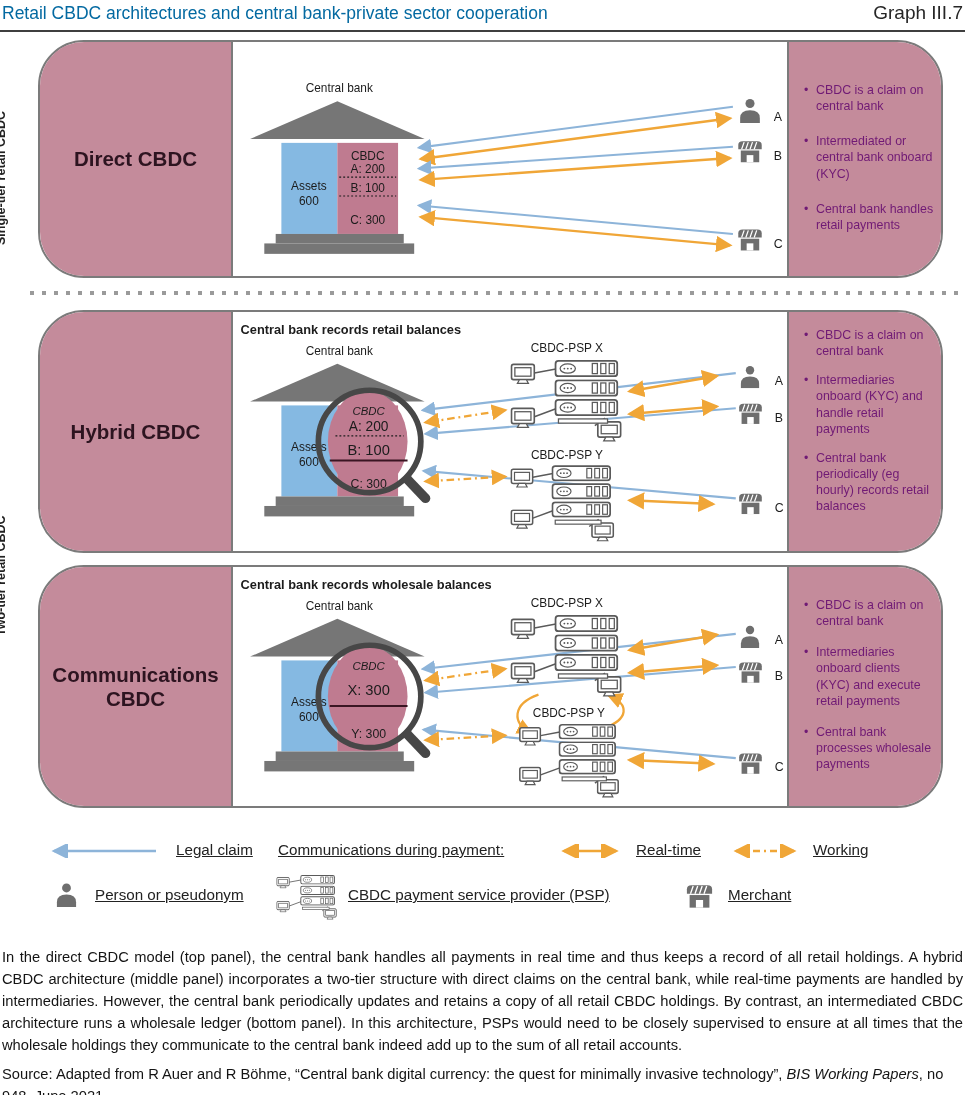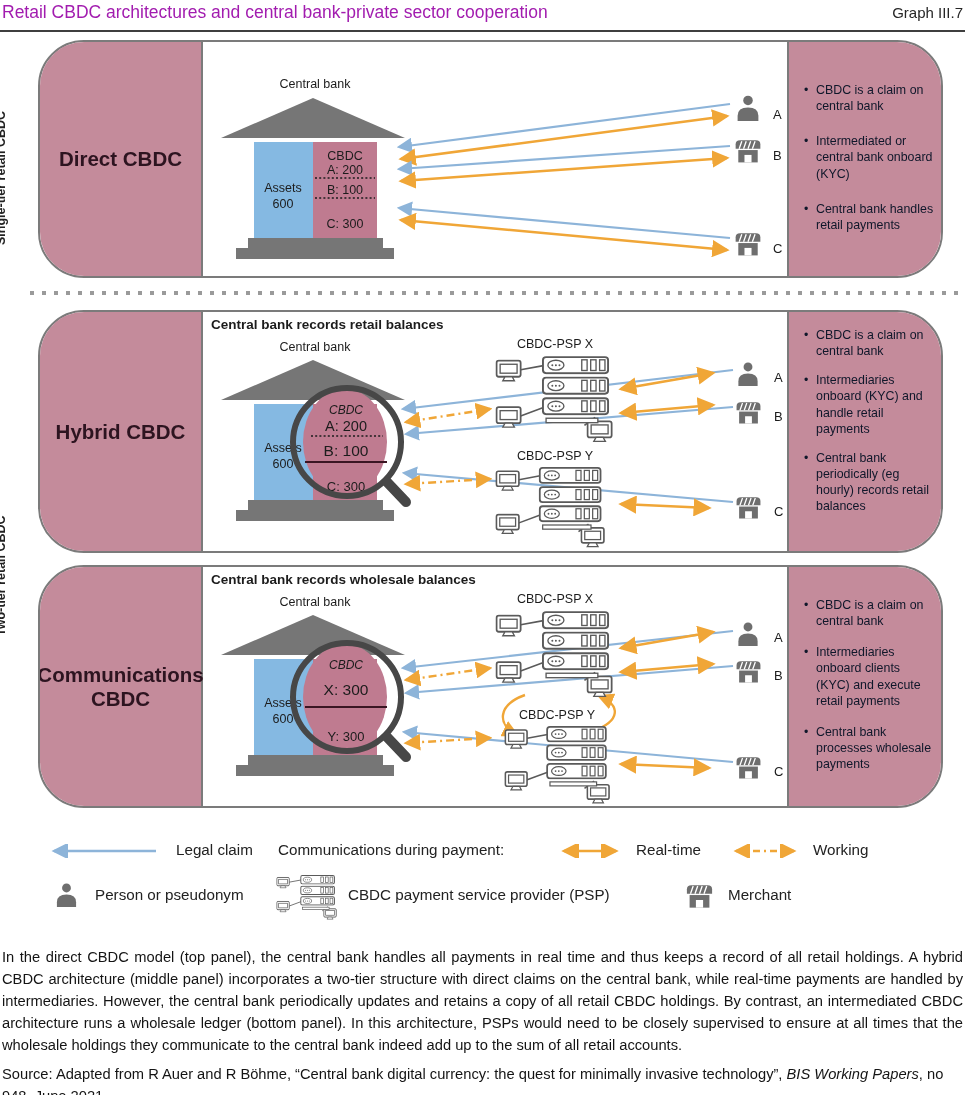--- a/index.html
+++ b/index.html
@@ -1,59 +1,59 @@
 <!DOCTYPE html>
 <html><head>
 <meta charset="utf-8">
 <style>
   html,body{margin:0;padding:0;background:#fff;}
   body{width:965px;height:1095px;position:relative;font-family:"Liberation Sans",sans-serif;color:#1a1a1a;overflow:hidden;}
   .title-row{position:absolute;top:2px;left:2px;width:961px;display:flex;justify-content:space-between;align-items:baseline;}
-  .title{font-size:17.5px;color:#a21caf;}
-  .graph-no{font-size:15px;color:#262626;}
+  .title{font-size:17.5px;color:#0369a1;}
+  .graph-no{font-size:19px;color:#262626;}
   .title-rule{position:absolute;top:30px;left:0;width:965px;border-top:2px solid #3f3f3f;}
 
   .vlabel{position:absolute;left:8px;white-space:nowrap;font-weight:bold;font-size:12.5px;color:#222;
           transform:rotate(-90deg);transform-origin:left bottom;}
 
   .panel{position:absolute;left:38px;width:905px;border:2px solid #7b7b7b;border-radius:46px;overflow:hidden;
          display:flex;background:#fff;box-sizing:border-box;}
   #panel-direct{top:40px;height:238px;}
   #panel-hybrid{top:310px;height:243px;}
   #panel-intermediated{top:565px;height:243px;}
-  .panel-left{width:163px;flex:none;background:#c48b9b;border-right:2px solid #7b7b7b;
+  .panel-left{width:193px;flex:none;background:#c48b9b;border-right:2px solid #7b7b7b;
               display:flex;align-items:center;justify-content:center;text-align:center;
               font-weight:bold;font-size:20.5px;color:#2d1420;padding:0 8px;box-sizing:border-box;}
   .panel-center{flex:1;position:relative;background:#fff;}
   .panel-right{width:154px;flex:none;background:#c48b9b;border-left:2px solid #7b7b7b;box-sizing:border-box;}
   .scene{position:absolute;left:0;top:0;width:100%;height:100%;}
   .scene text{font-family:"Liberation Sans",sans-serif;fill:#1c1c1c;}
   .bank-label{font-size:12.5px;fill:#333;}
   .scene-heading{font-size:13.5px;font-weight:bold;fill:#111;}
   .ledger-t{font-size:12.5px;}
   .letter{font-size:13px;fill:#333;}
   .psp-label{font-size:12.5px;fill:#222;}
 
-  .bullets{margin:0;list-style:none;font-size:12.4px;color:#0f172a;line-height:1.3;}
+  .bullets{margin:0;list-style:none;font-size:12.4px;color:#701a75;line-height:1.3;}
   .bullets li{position:relative;padding-left:12px;margin-bottom:14px;}
   .bullets li::before{content:"\2022";position:absolute;left:0;top:0;}
   #panel-direct .bullets{padding:40px 6px 0 15px;}
   #panel-direct .bullets li{margin-bottom:19px;}
   #panel-hybrid .bullets{padding:15px 6px 0 15px;}
   #panel-hybrid .bullets li{margin-bottom:13px;}
   #panel-intermediated .bullets{padding:30px 6px 0 15px;}
   #panel-intermediated .bullets li{margin-bottom:15px;}
 
   .dashed-sep{position:absolute;top:291px;left:30px;width:928px;height:4px;
               background:repeating-linear-gradient(90deg,#9a9a9a 0 4.5px,transparent 4.5px 12px);}
 
   .legend{position:absolute;left:0;width:965px;}
   #legend-row1{top:840px;height:24px;}
   #legend-row2{top:876px;height:46px;}
-  .leg-text{position:absolute;font-size:15.2px;color:#222;white-space:nowrap;}
+  .leg-text{position:absolute;font-size:15.2px;color:#222;white-space:nowrap;text-decoration:underline;}
   .leg-item{position:absolute;}
 
   .note{position:absolute;top:931px;left:2px;width:961px;font-size:14.7px;line-height:1.5;
         text-align:justify;color:#141414;}
   .source{position:absolute;top:1048px;left:2px;width:961px;font-size:14.7px;line-height:1.5;color:#141414;}
   .source .it{font-style:italic;}
 </style>
 </head>
 <body>
 

